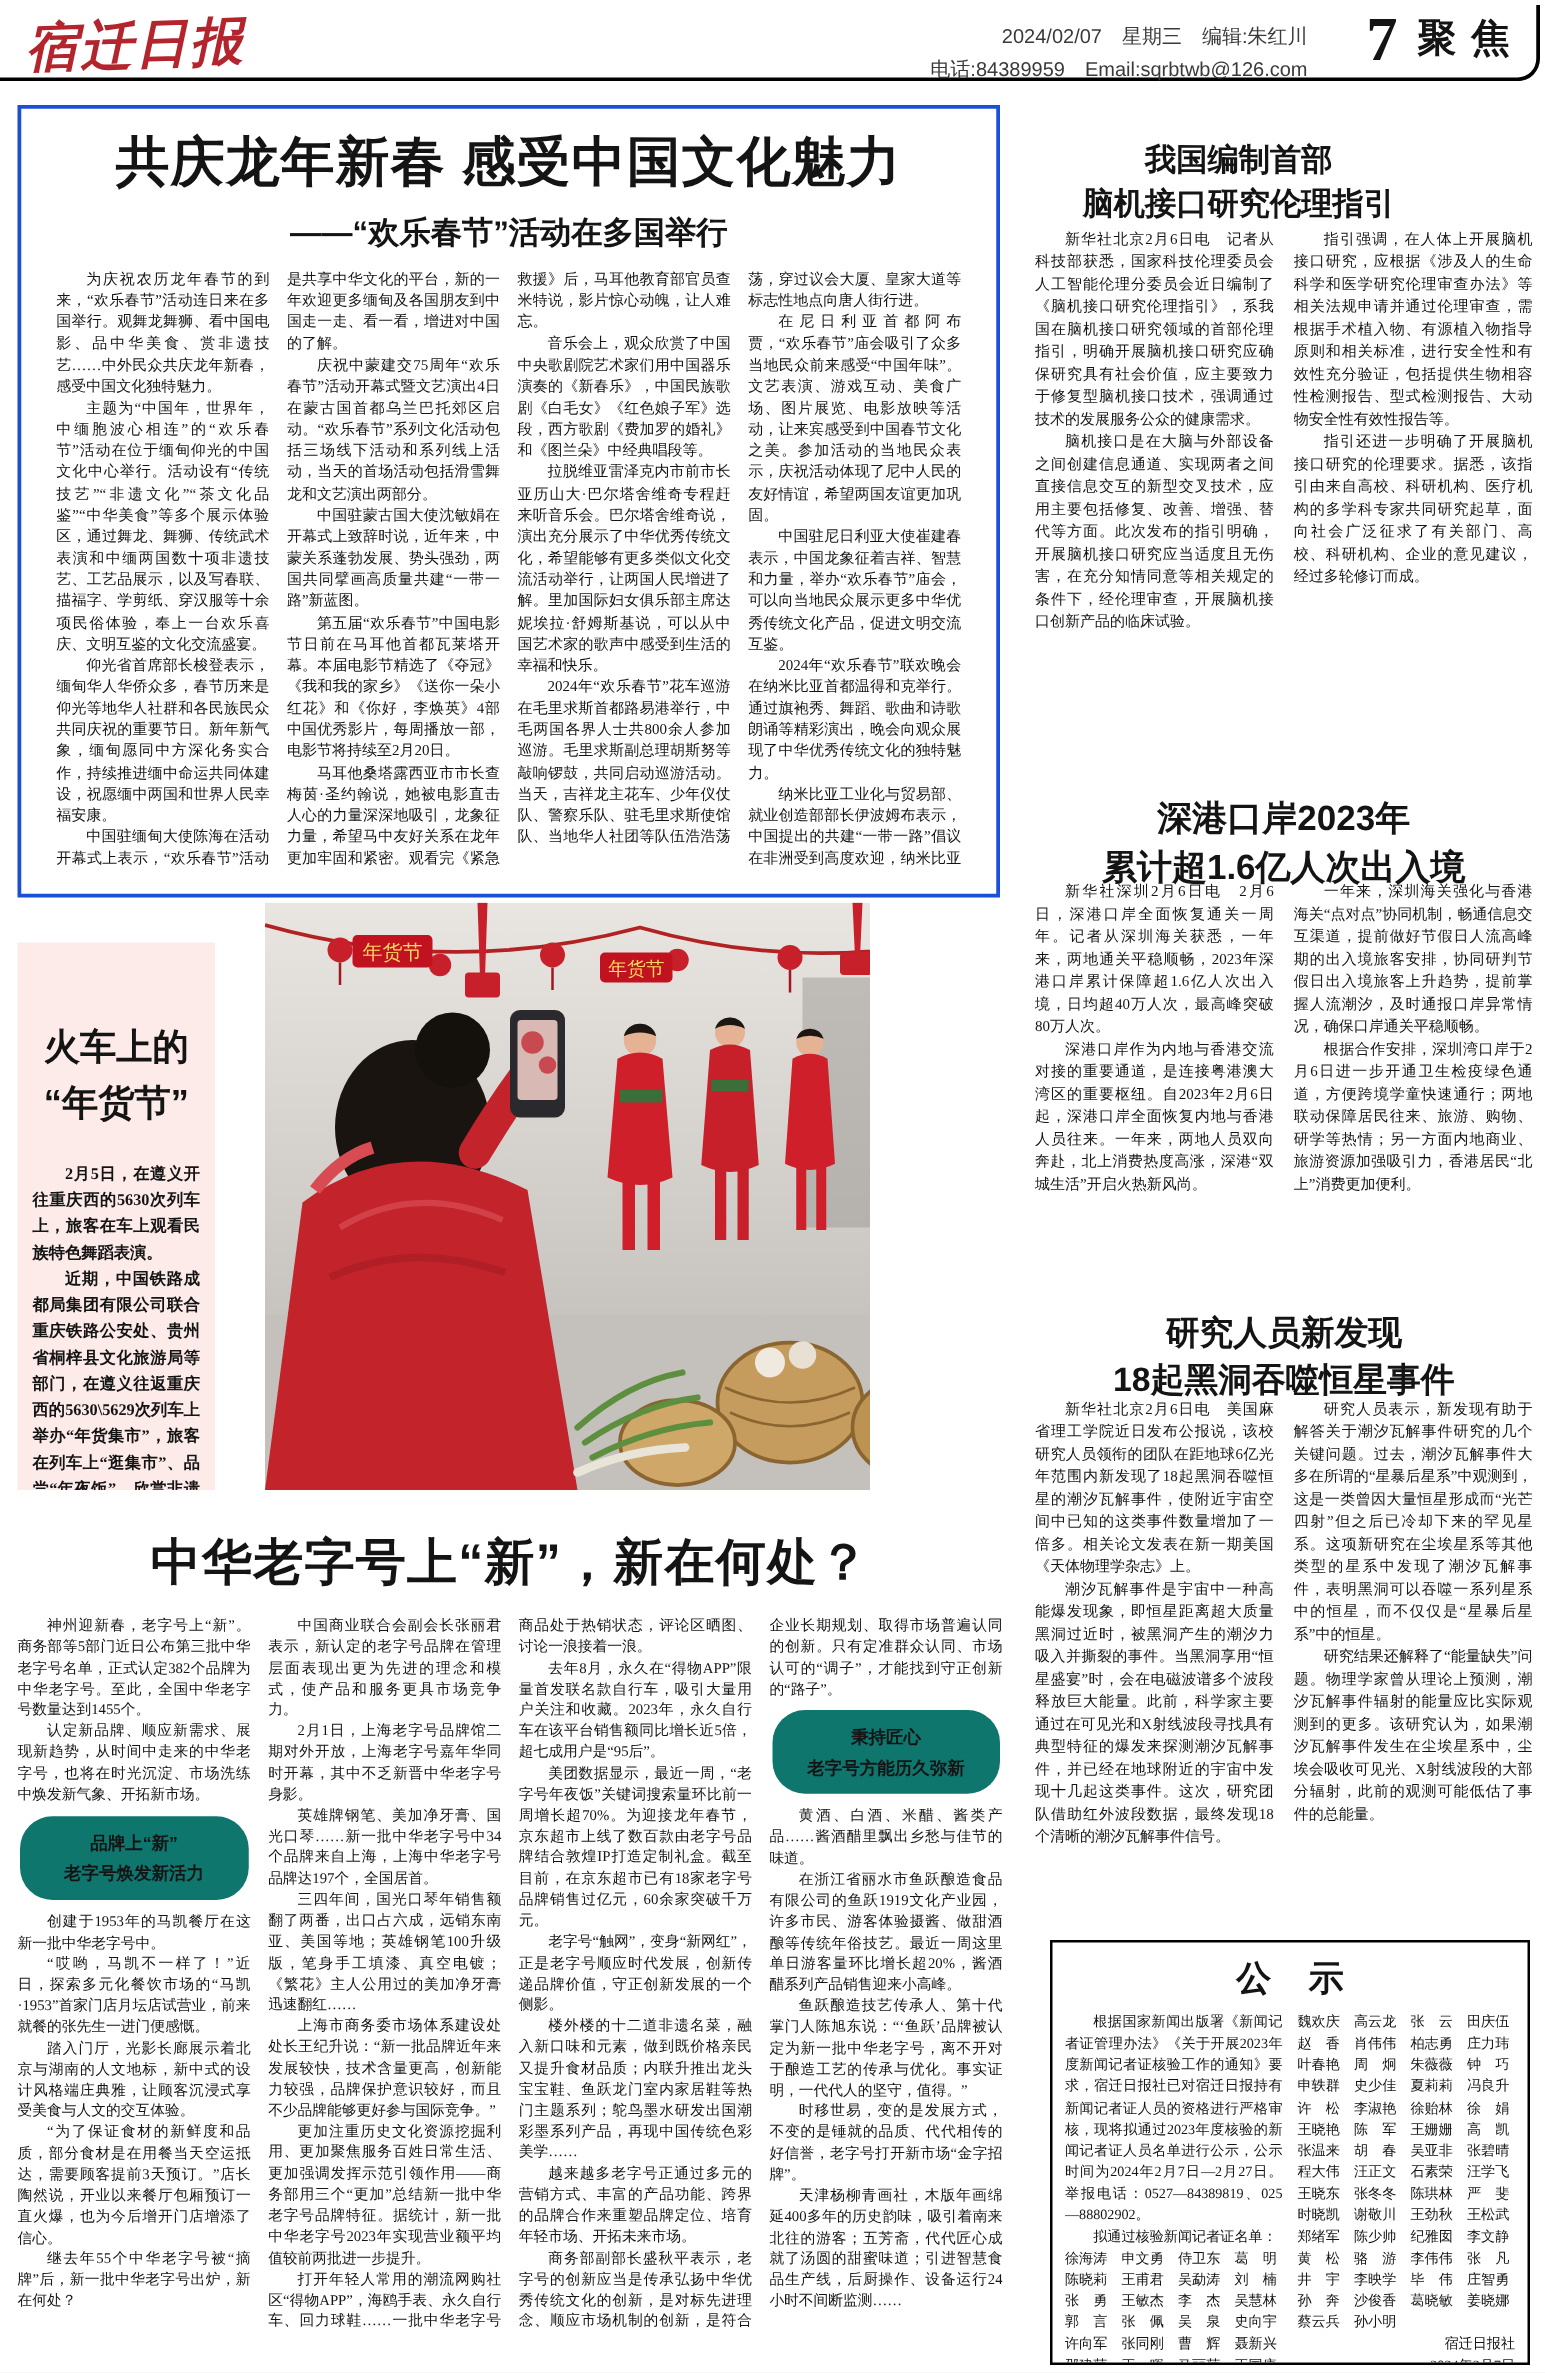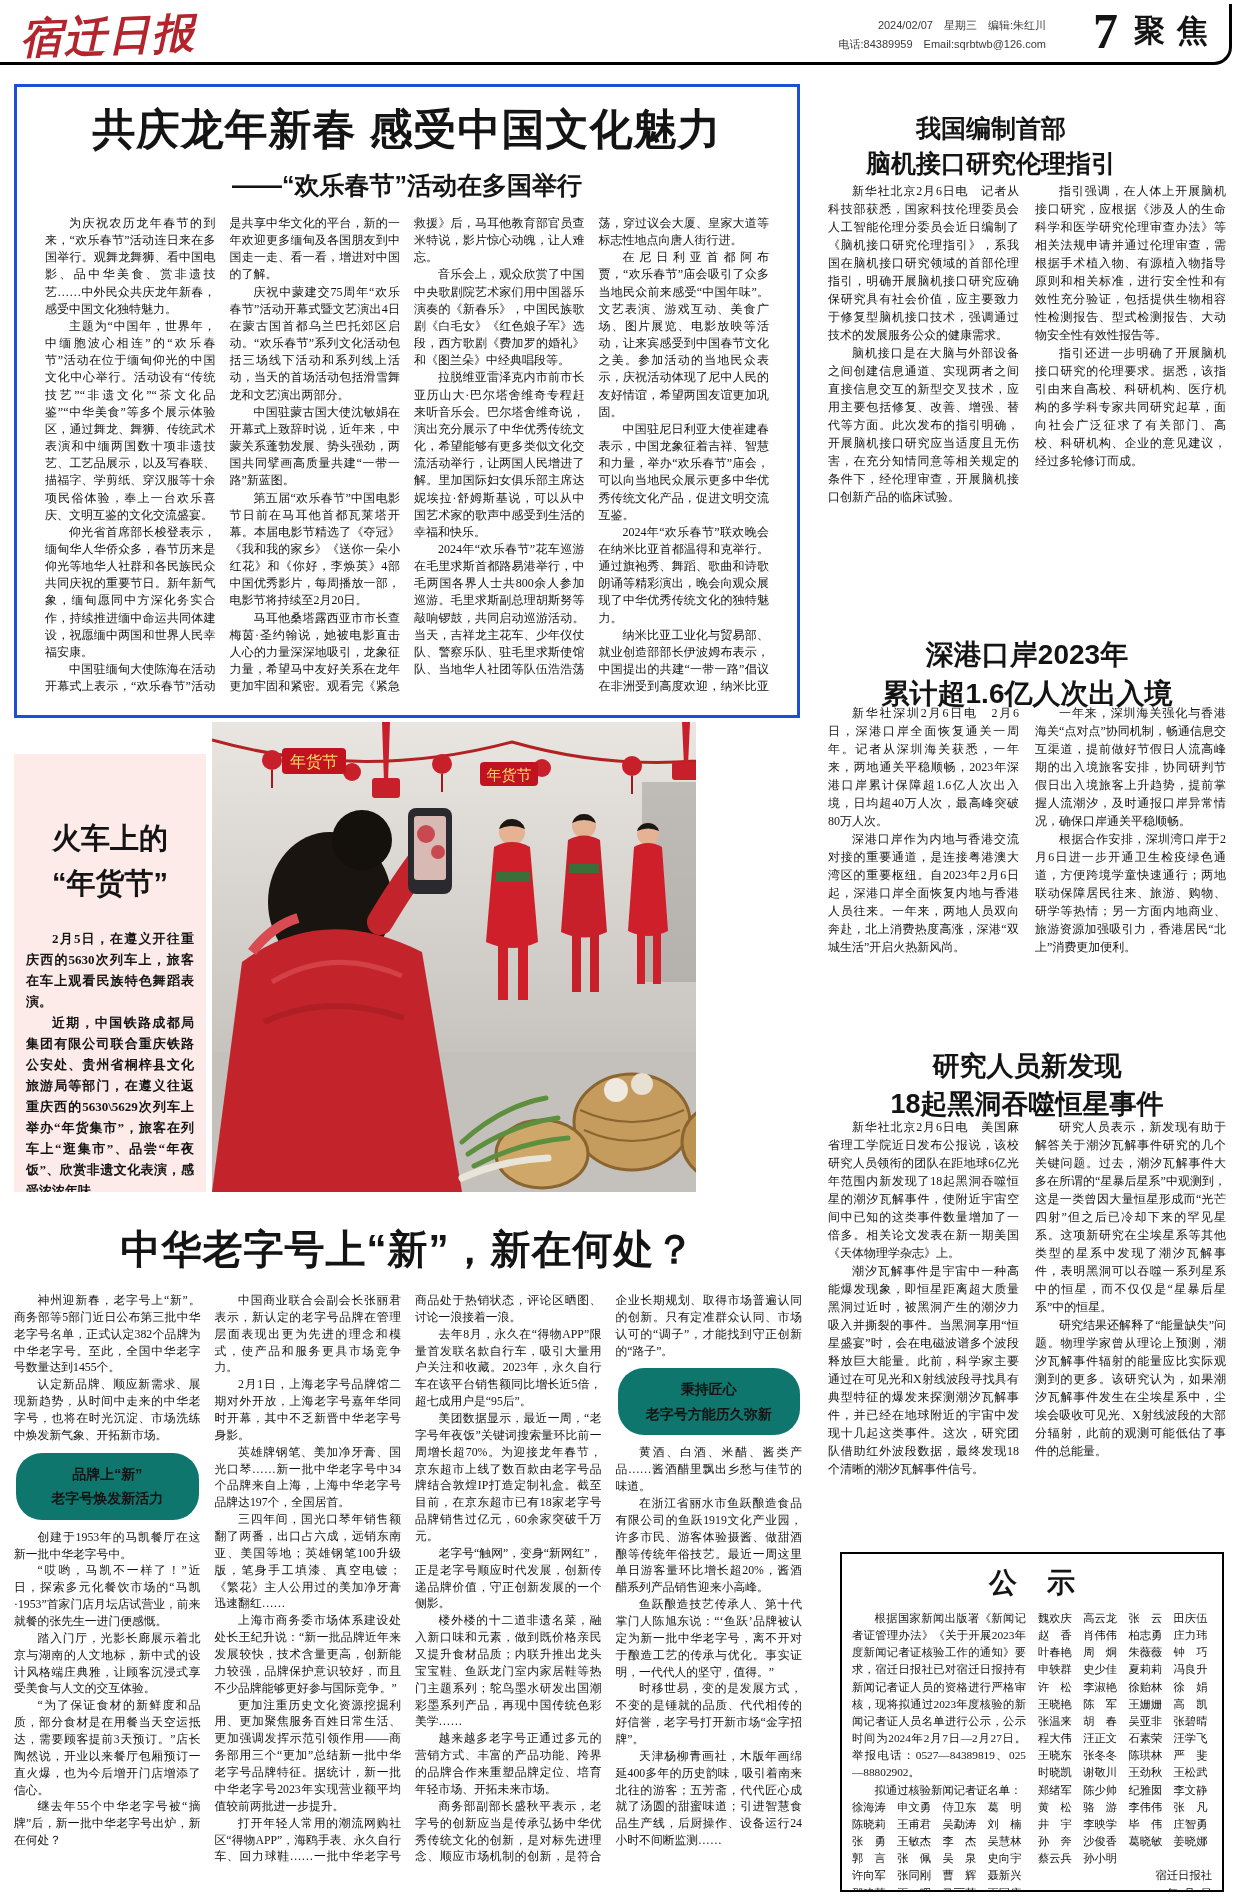--- a/index.html
+++ b/index.html
@@ -7,21 +7,21 @@
         font-family:"Liberation Serif","DejaVu Serif",serif;color:#141414;overflow:hidden;}
 
   
   .header-rule{position:absolute;left:0;top:4px;width:1229px;height:58px;
                border-bottom:3px solid #000;border-right:3px solid #000;
                border-bottom-right-radius:18px;}
   .logo{position:absolute;left:20px;top:8px;font-size:42px;font-weight:bold;
         color:#b3242c;font-family:"Liberation Serif",serif;font-style:italic;
         transform:rotate(-2deg);letter-spacing:2px;}
   .header-meta{position:absolute;right:190px;top:16px;text-align:right;
-               font-family:"Liberation Sans",sans-serif;font-size:11px;color:#3a3a3a;line-height:1.7;}
+               font-family:"Liberation Sans",sans-serif;font-size:16px;color:#3a3a3a;line-height:1.7;}
   .page-no{position:absolute;right:16px;top:2px;display:flex;align-items:center;gap:16px;}
   .page-no .num{font-size:50px;font-weight:bold;font-family:"Liberation Serif",serif;}
   .page-no .sec{font-size:31px;font-weight:900;font-family:Liberation Mono, monospace;letter-spacing:12px;}
 
   
   .cols p{margin:0;text-indent:2em;}
   p.align-r{text-align:right;text-indent:0;}
   p.name-row{text-indent:0;white-space:pre;}
   .subhead{background:#0f766e;text-align:center;font-family:"Liberation Sans",sans-serif;
            font-weight:bold;font-size:14px;padding:9px 0;margin:9px 2px;line-height:1.75;
@@ -32,21 +32,21 @@
   .main-box{position:absolute;left:14px;top:84px;width:780px;height:628px;
             border:3px solid #1d4ed8;background:#fff;}
   .main-headline{margin:14px 6px 0;text-align:center;font-family:"Liberation Sans",sans-serif;
                  font-weight:900;font-size:43px;letter-spacing:1px;}
   .main-subtitle{margin:10px 0 0;text-align:center;font-family:"Liberation Sans",sans-serif;
                  font-weight:bold;font-size:25px;}
   .main-cols{margin:13px 28px 0;height:482px;column-count:4;column-gap:14px;
              font-size:12px;line-height:1.43;text-align:justify;overflow:hidden;}
 
   
-  .train-box{position:absolute;left:14px;top:754px;width:192px;height:438px;
+  .train-box{position:absolute;left:14px;top:754px;width:158px;height:438px;
              background:#fcebe9;overflow:hidden;}
   .train-title{margin:62px 0 0;text-align:center;font-family:"Liberation Sans",sans-serif;
                font-weight:900;font-size:29px;line-height:1.55;white-space:pre-line;}
   .train-body{margin:22px 12px 12px;font-size:13px;line-height:1.62;text-align:justify;font-weight:bold;}
   .train-body p{margin:0;text-indent:2em;}
 
   
   .photo{position:absolute;left:212px;top:722px;width:484px;height:470px;overflow:hidden;}
 
   

